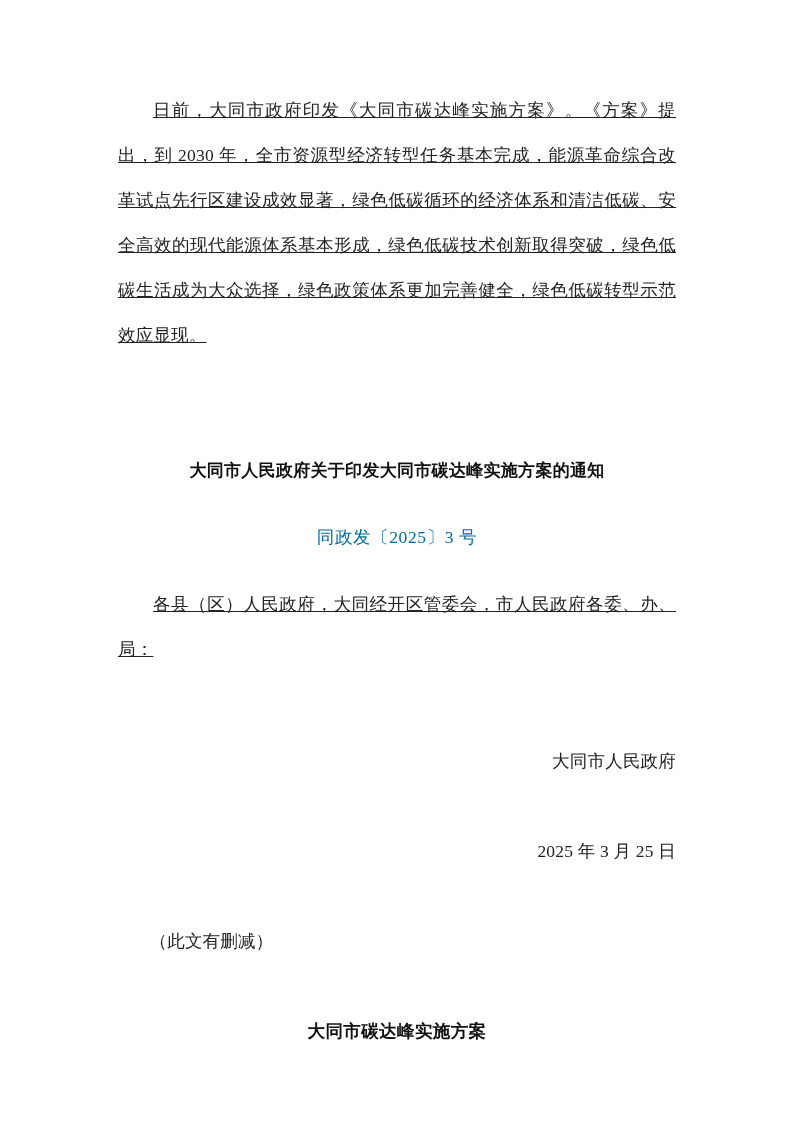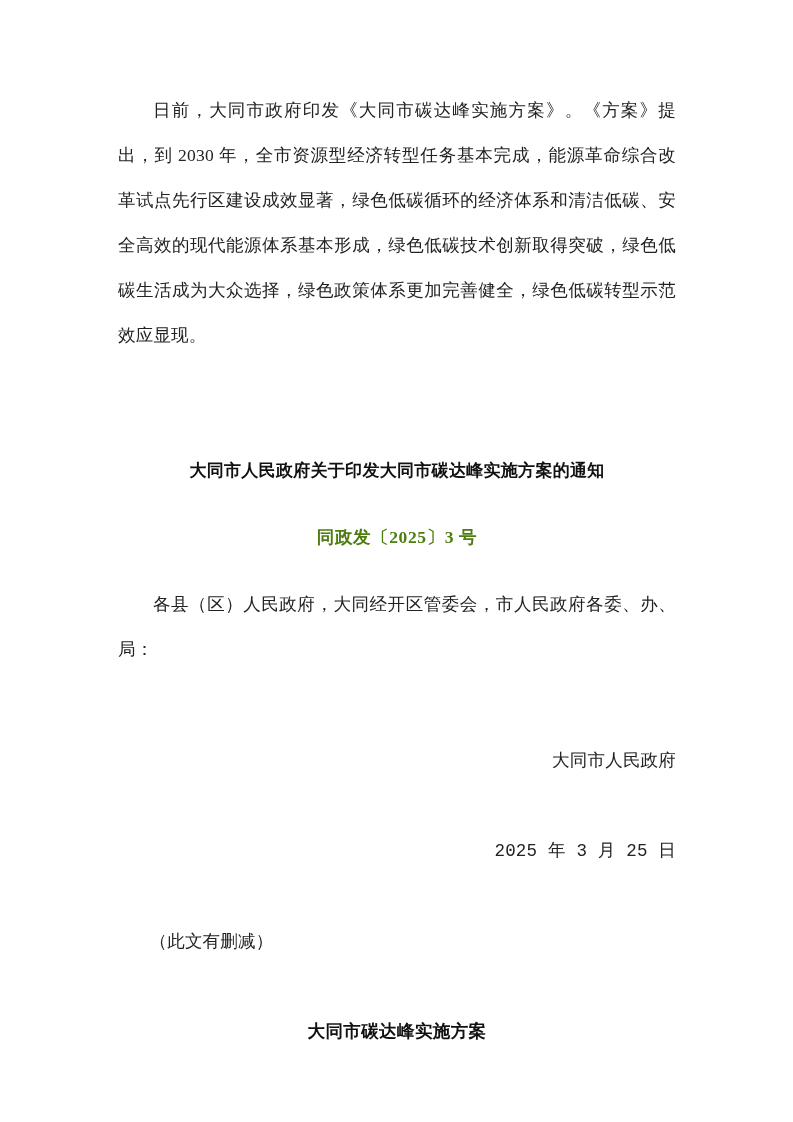--- a/index.html
+++ b/index.html
@@ -30,20 +30,21 @@
   .para {
     font-size: 17.5px;
     line-height: 45px;
     text-align: justify;
     text-justify: inter-ideograph;
     text-align-last: left;
     letter-spacing: 0.2px;
     margin: 0;
     color: #222222;
     word-break: break-all;
+    text-decoration: underline;
   }
   .para.indent {
     text-indent: 2em;
   }
   .blank-line {
     height: 45px;
   }
   .half-line {
     height: 22px;
   }
@@ -52,34 +53,33 @@
     line-height: 45px;
     font-weight: bold;
     text-align: center;
     letter-spacing: 0.3px;
     margin: 0;
     color: #111111;
   }
   .docnum-center {
     font-size: 17.5px;
     line-height: 45px;
-    font-weight: bold;
+    font-weight: normal;
     text-align: center;
     letter-spacing: 0.6px;
     margin: 0;
-    color: #4d7c0f;
+    color: #0369a1;
   }
   .sign-right {
     font-size: 17.5px;
     line-height: 45px;
     text-align: right;
     letter-spacing: 0.2px;
     margin: 0;
     color: #222222;
-    font-family: Liberation Mono, monospace;
   }
   .note-line {
     font-size: 17.5px;
     line-height: 45px;
     text-align: left;
     text-indent: 1.8em;
     letter-spacing: 0.2px;
     margin: 0;
     color: #222222;
   }

